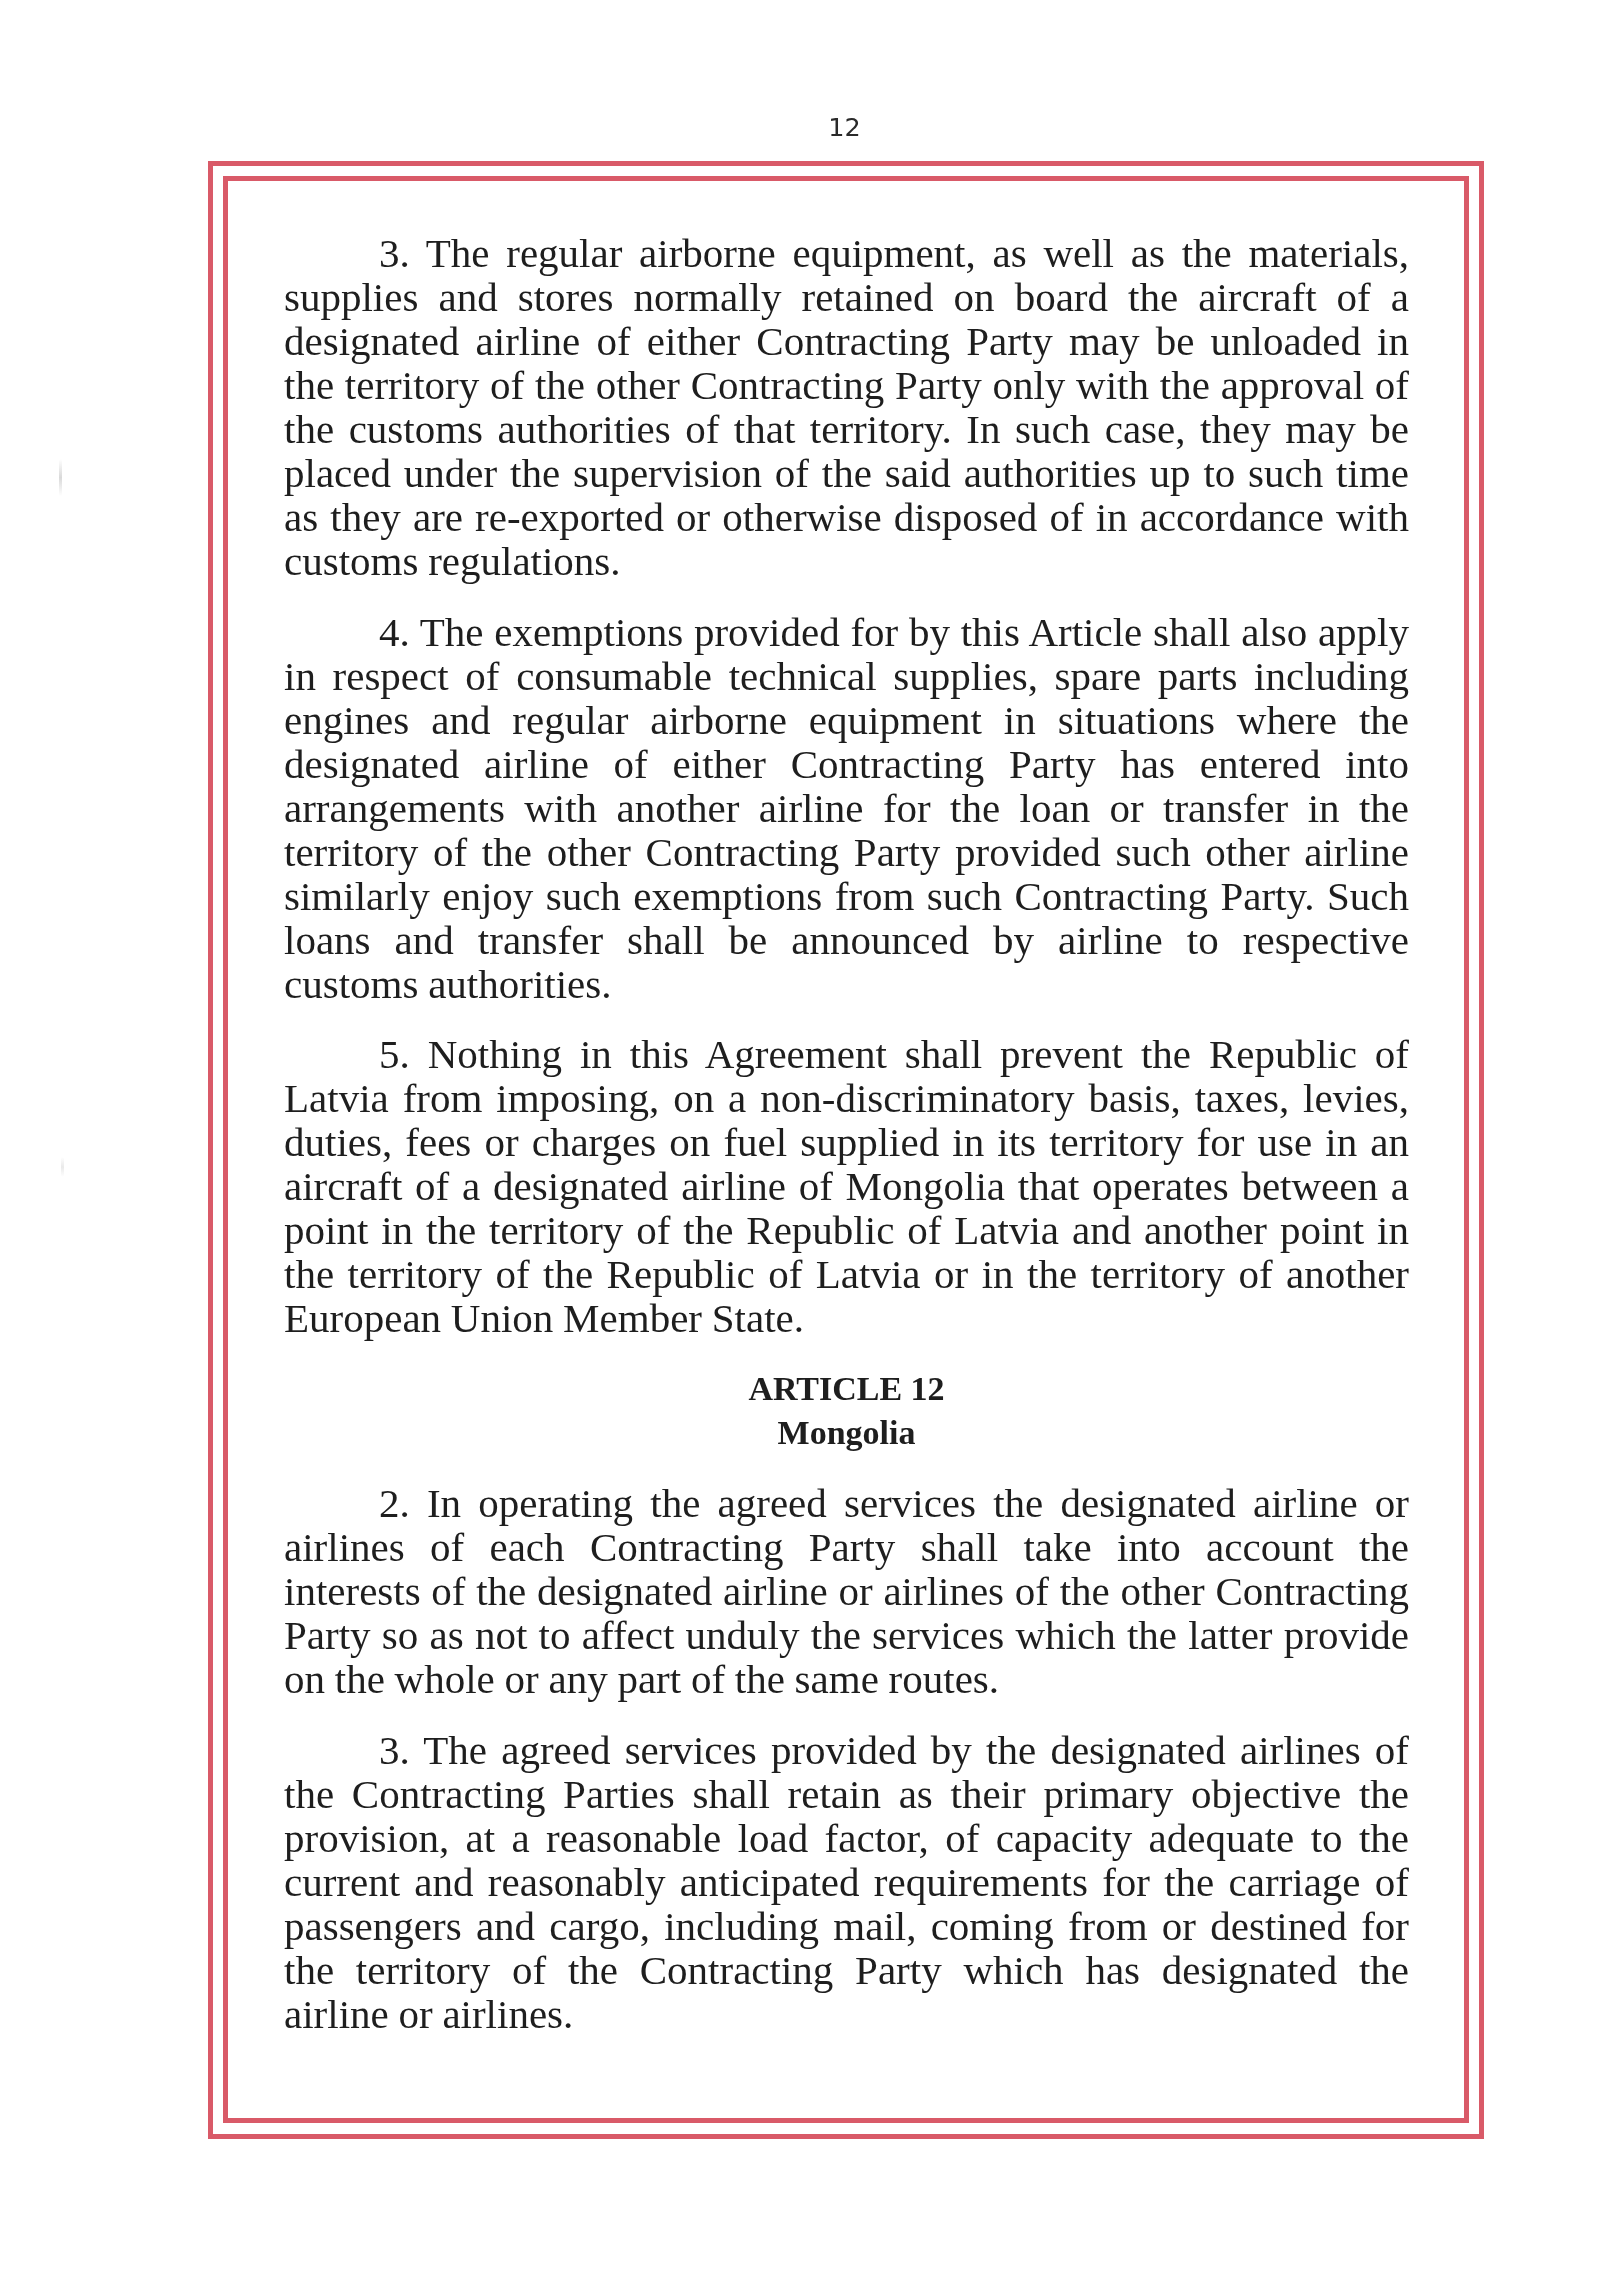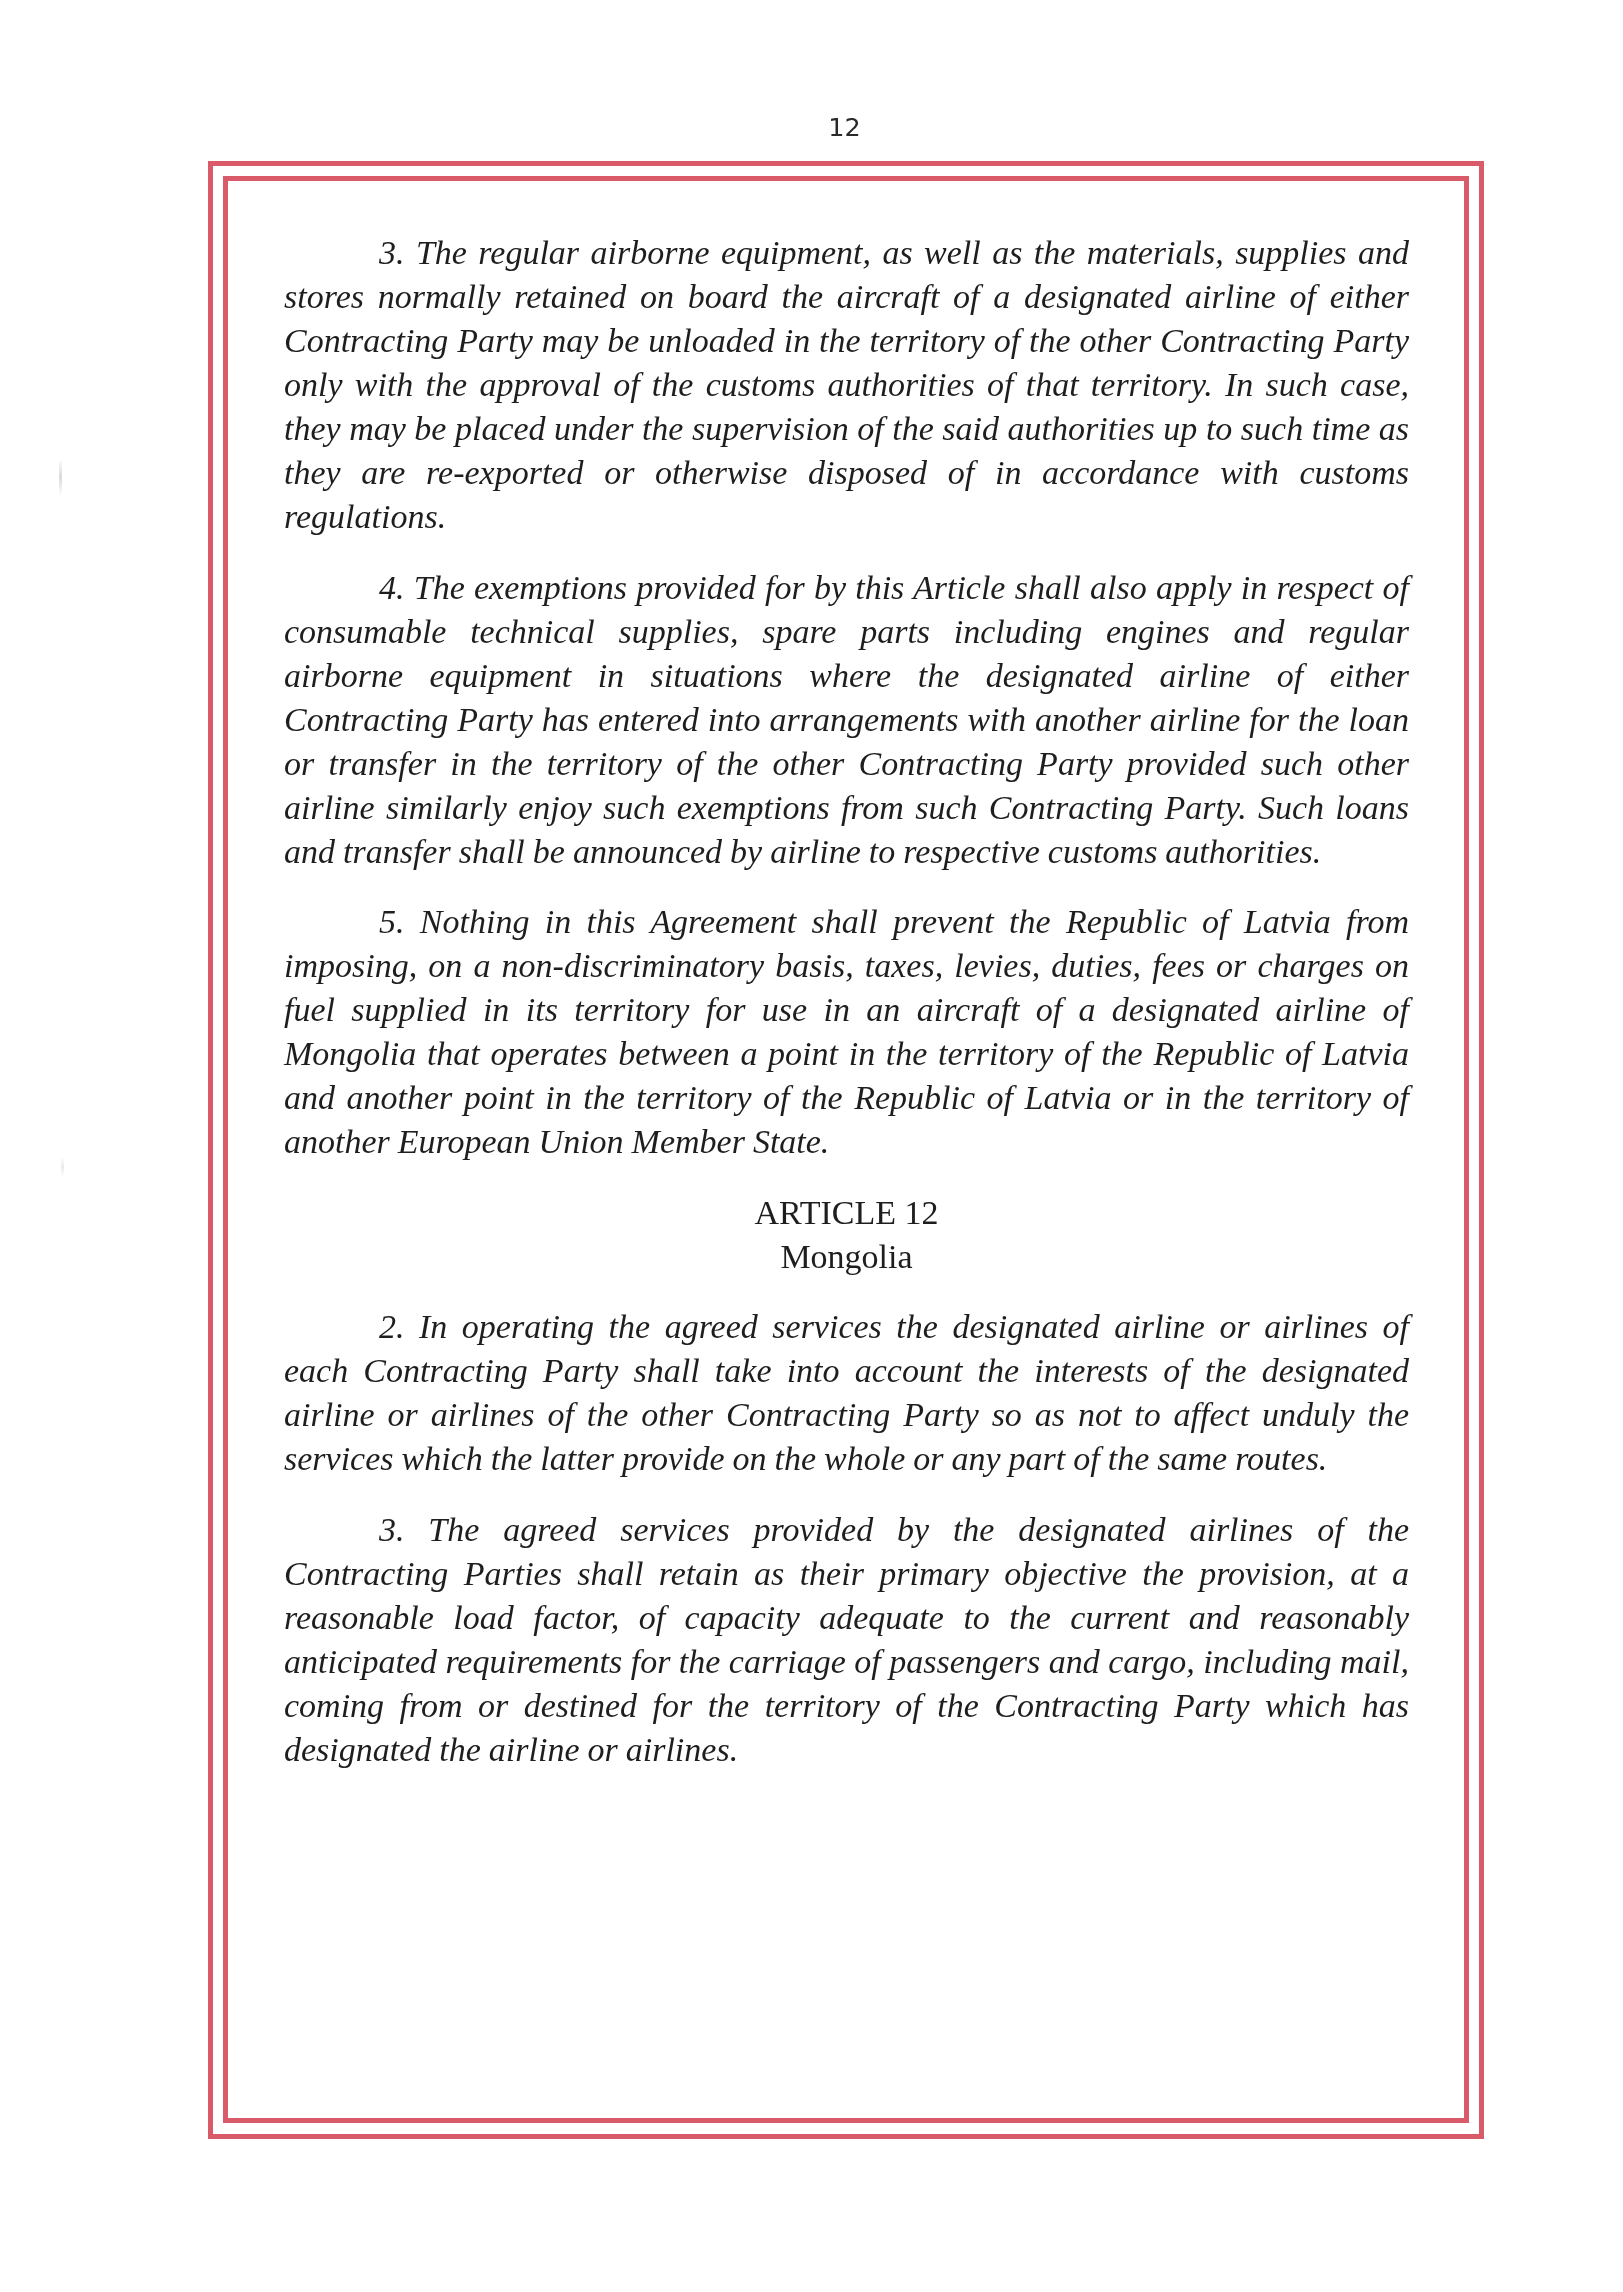--- a/index.html
+++ b/index.html
@@ -45,30 +45,29 @@
     border: 5.9px solid #d95a68;
   }
   .content {
     position: absolute;
     left: 284px;
     top: 231px;
     width: 1125px;
   }
   .para {
     margin: 0 0 26.5px 0;
-    font-size: 34px;
+    font-size: 41px;
     line-height: 44px;
     text-align: justify;
     text-indent: 95px;
     word-spacing: -0.5px;
-    font-style: italic;
   }
   .heading {
     text-align: center;
-    font-weight: normal;
+    font-weight: bold;
     font-size: 34px;
     line-height: 44px;
     margin: 0;
     padding-left: 0;
   }
   .heading-block {
     margin: 0 0 26.5px 0;
   }
   .scan-mark {
     position: absolute;

